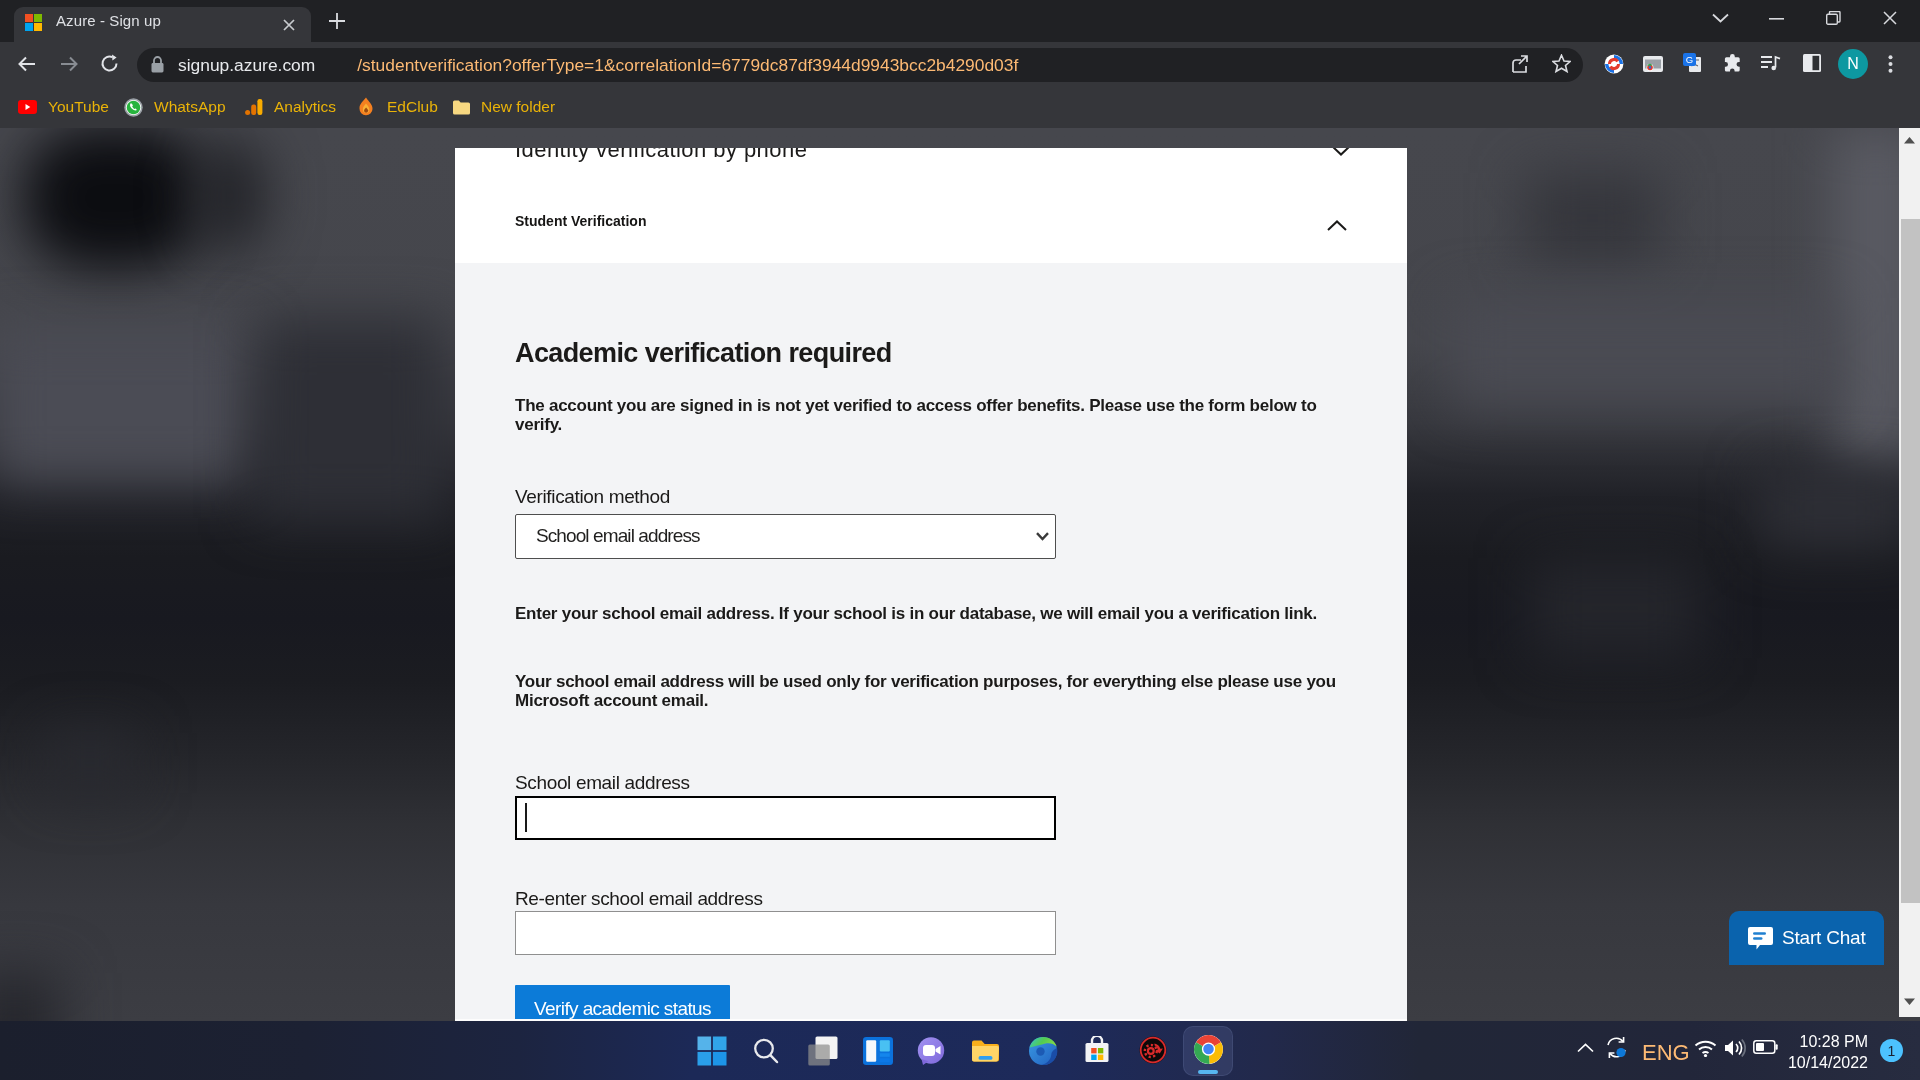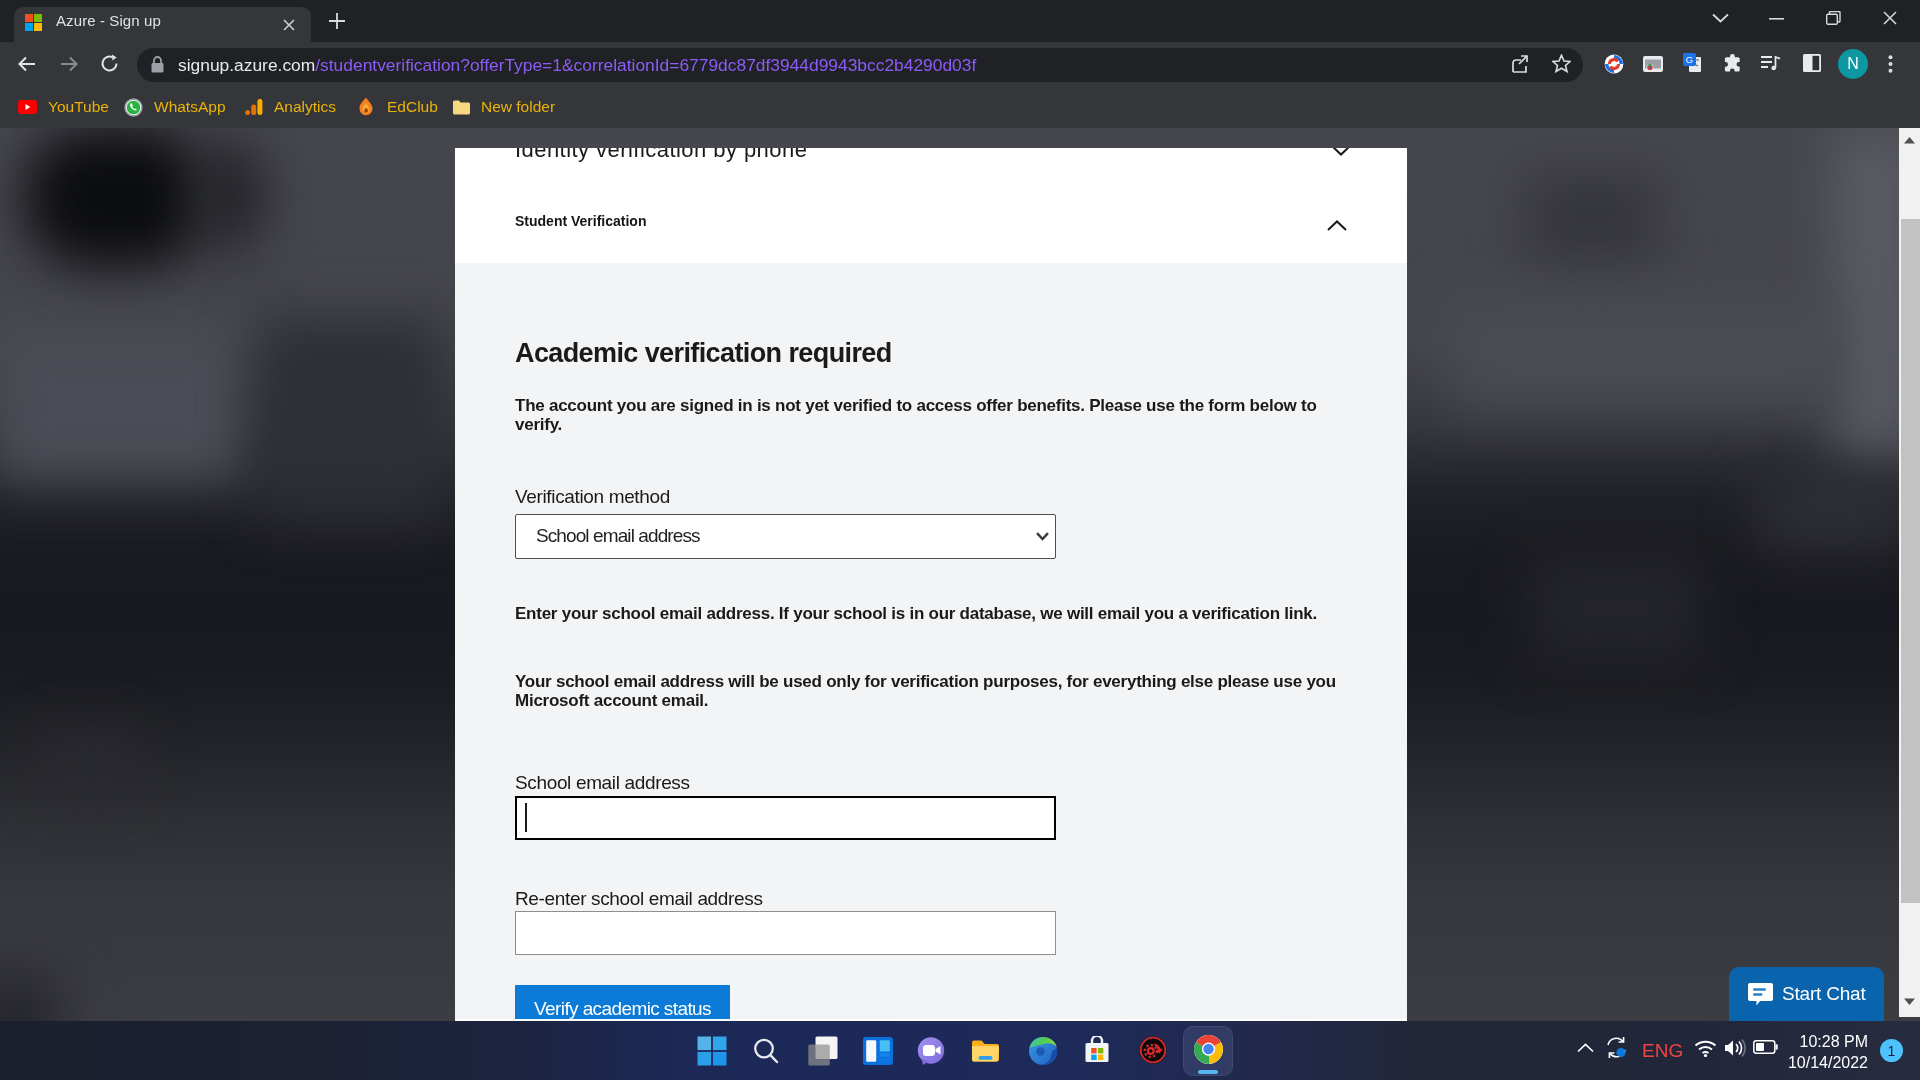--- a/index.html
+++ b/index.html
@@ -13,21 +13,21 @@
   #tab { left:14px; top:7px; width:297px; height:35px; background:#35363a;
          border-radius:9px 9px 0 0; }
   #tab .title { position:absolute; left:42px; top:5px; font-size:15px; color:#dfe1e5; letter-spacing:0.1px; }
   #tabclose { left:268px; top:11px; width:14px; height:14px; }
   #newtab { left:329px; top:13px; width:16px; height:16px; }
 
   #toolbar { left:0; top:42px; width:1920px; height:44px; background:#35363a; }
   #omnibox { left:137px; top:48px; width:1446px; height:34px; background:#202124;
              border-radius:17px; }
   #urltext { left:178px; top:55px; font-size:17.4px; color:#e8eaed; letter-spacing:0px; white-space:nowrap; }
-  #urltext span { color:#8b5cf6; }
+  #urltext span { color:#fdba74;margin-left:42px; }
 
   #bookmarks { left:0; top:86px; width:1920px; height:42px; background:#35363a; }
   .bm { position:absolute; top:86px; height:42px; display:flex; align-items:center;
         color:#eab308; font-size:15.5px; }
   .bm .ic { margin-right:11px; }
 
   
   #pagebg { left:0; top:128px; width:1920px; height:893px; overflow:hidden;
     background:linear-gradient(180deg,#46474d 0%,#45464c 24%,#37383e 33%,#212228 41%,
       #1a1b20 48%,#181920 55%,#1b1c21 62%,#24252a 70%,#2f3035 78%,#37383e 87%,#3c3d43 100%); }
@@ -60,38 +60,38 @@
 
   #vbtn { position:absolute; left:60px; top:722px; width:215px; height:48px; background:#0c7bd8;
           border-radius:1px; color:#fff; font-size:19px; letter-spacing:-0.6px;
           display:flex; align-items:center; justify-content:center; }
 
   
   #sbar  { left:1899px; top:128px; width:21px; height:889px; background:#f1f1f1; }
   #sthumb{ left:1901px; top:219px; width:19px; height:684px; background:#c2c2c2; }
 
   
-  #chat { left:1729px; top:967px; width:155px; height:54px; background:#0a63ad;
+  #chat { left:1729px; top:911px; width:155px; height:54px; background:#0a63ad;
           border-radius:10px 10px 0 0; color:#fff; font-size:19px;
           display:flex; align-items:center; letter-spacing:-0.2px; }
 
   
   #taskbar { left:0; top:1021px; width:1920px; height:59px;
     background:linear-gradient(90deg,#1b1f2d 0%,#1c2133 16%,#1c2440 27%,#1c2957 36%,
       #1d2a5a 55%,#22294b 66%,#212637 74%,#22263a 88%,#272c40 100%); }
   .tico { position:absolute; top:1036px; width:30px; height:30px; }
   #chromeHl { left:1183px; top:1026px; width:50px; height:50px; background:rgba(173,190,255,0.12);
               border-radius:10px; border:1px solid rgba(190,205,255,0.10); }
   #chromeLine { left:1198px; top:1070px; width:20px; height:3.5px; border-radius:2px; background:#57b6f0; }
 
   #tray { left:1560px; top:1021px; width:360px; height:59px; color:#fff; }
   #clock { position:absolute; right:52px; top:11px; text-align:right; font-size:16px; line-height:20.5px; color:#fefefe; }
   #badge { position:absolute; right:17px; top:18px; width:23px; height:23px; border-radius:50%;
            background:#4cc2ff; color:#1b2030; font-size:14px; display:flex; align-items:center; justify-content:center; }
-  #eng { position:absolute; left:82px; top:19px; font-size:19px; color:#ef4444; }
+  #eng { position:absolute; left:82px; top:19px; font-size:22px; color:#fdba74; }
 </style>
 </head>
 <body>
 <div id="stage">
 
   <div class="abs" id="tabbar"></div>
   <div class="abs" id="tab">
     <svg class="abs" style="left:11px;top:7px" width="17" height="17" viewBox="0 0 17 17">
       <rect x="0" y="0" width="8" height="8" fill="#f25022"></rect>
       <rect x="9" y="0" width="8" height="8" fill="#7fba00"></rect>

